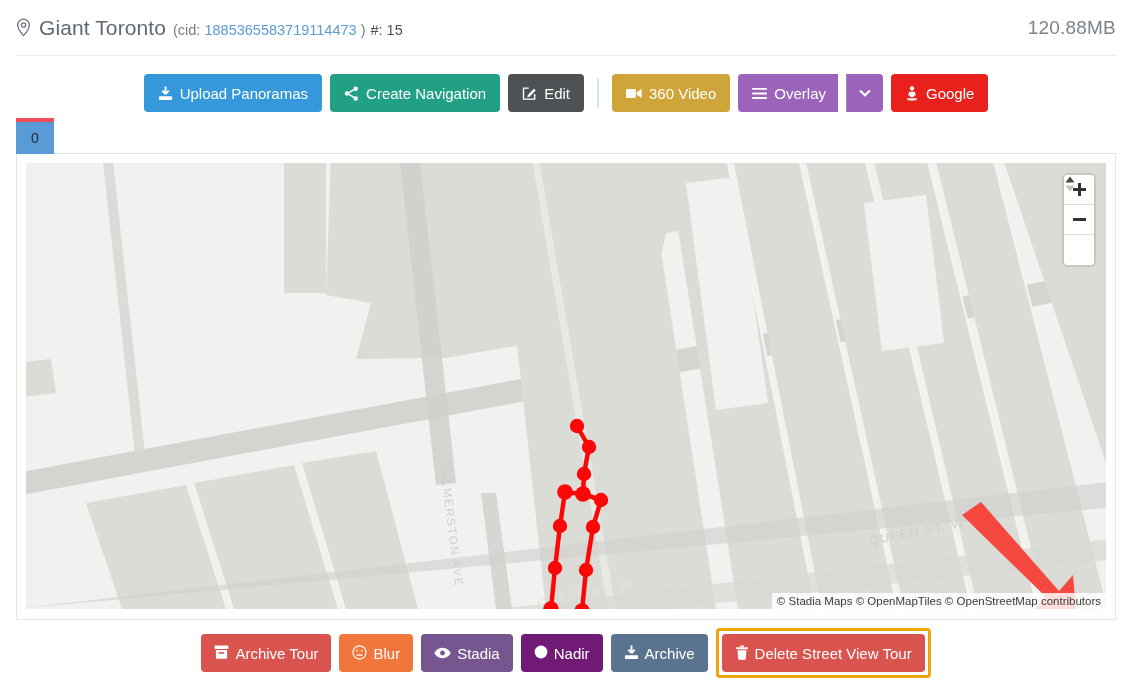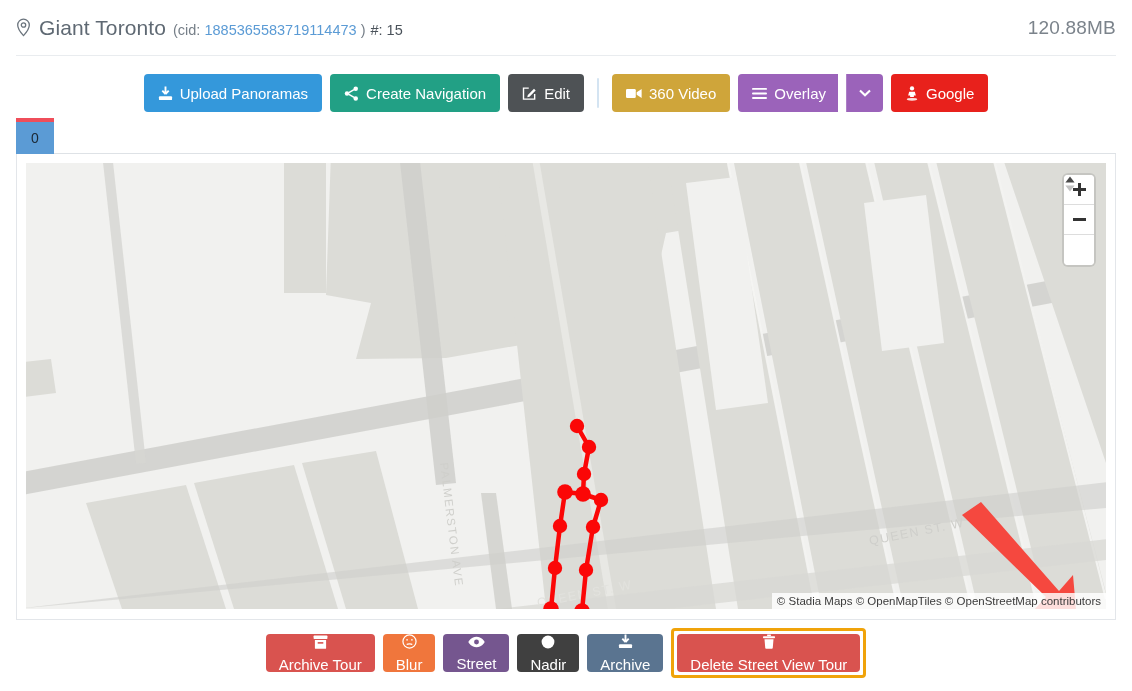--- a/index.html
+++ b/index.html
@@ -140,27 +140,27 @@
     display: flex; align-items: center; justify-content: center;
     gap: 8px;
   }
   .btn-sm {
     display: inline-flex; align-items: center; justify-content: center;
     gap: 6px;
     height: 38px; padding: 0 13px;
     border: none; border-radius: 4px;
     font-size: 15px; color: #ffffff;
     font-family: "Liberation Sans", sans-serif;
-    cursor: pointer; white-space: nowrap; line-height: 1; flex-direction: column;
+    cursor: pointer; white-space: nowrap; line-height: 1;
   }
   .btn-archive  { background: #d9534f; }
   .btn-contrib  { background: #3cb3a0; }
   .btn-blur     { background: #f0763c; }
   .btn-preview  { background: #75568f; }
-  .btn-nadir    { background: #404040; }
+  .btn-nadir    { background: #701a75; }
   .btn-download { background: #5a7490; }
   .btn-delete   { background: #d9534f; }
   .delete-wrap {
     border: 3px solid #f0a30a;
     border-radius: 4px;
     padding: 3px;
     display: inline-flex;
     background: #ffffff;
   }
 </style>
@@ -407,21 +407,21 @@
     <span>Blur</span>
   </button>
 
   <button class="btn-sm btn-preview">
     <span>
       <svg width="17" height="12" viewBox="0 0 18 12" fill="#fff">
         <path d="M9 0.4 C3.6 0.4 0.7 5.1 0.4 6 c0.3 0.9 3.2 5.6 8.6 5.6 s8.3 -4.7 8.6 -5.6 C17.3 5.1 14.4 0.4 9 0.4 Z"></path>
         <circle cx="9" cy="6" r="2.6" fill="#75568f"></circle>
       </svg>
     </span>
-    <span>Street</span>
+    <span>Stadia</span>
   </button>
 
   <button class="btn-sm btn-nadir">
     <span>
       <svg width="14" height="14" viewBox="0 0 14 14">
           <circle cx="7" cy="7" r="6.4" fill="#fff"></circle>
         </svg>
     </span>
     <span>Nadir</span>
   </button>

